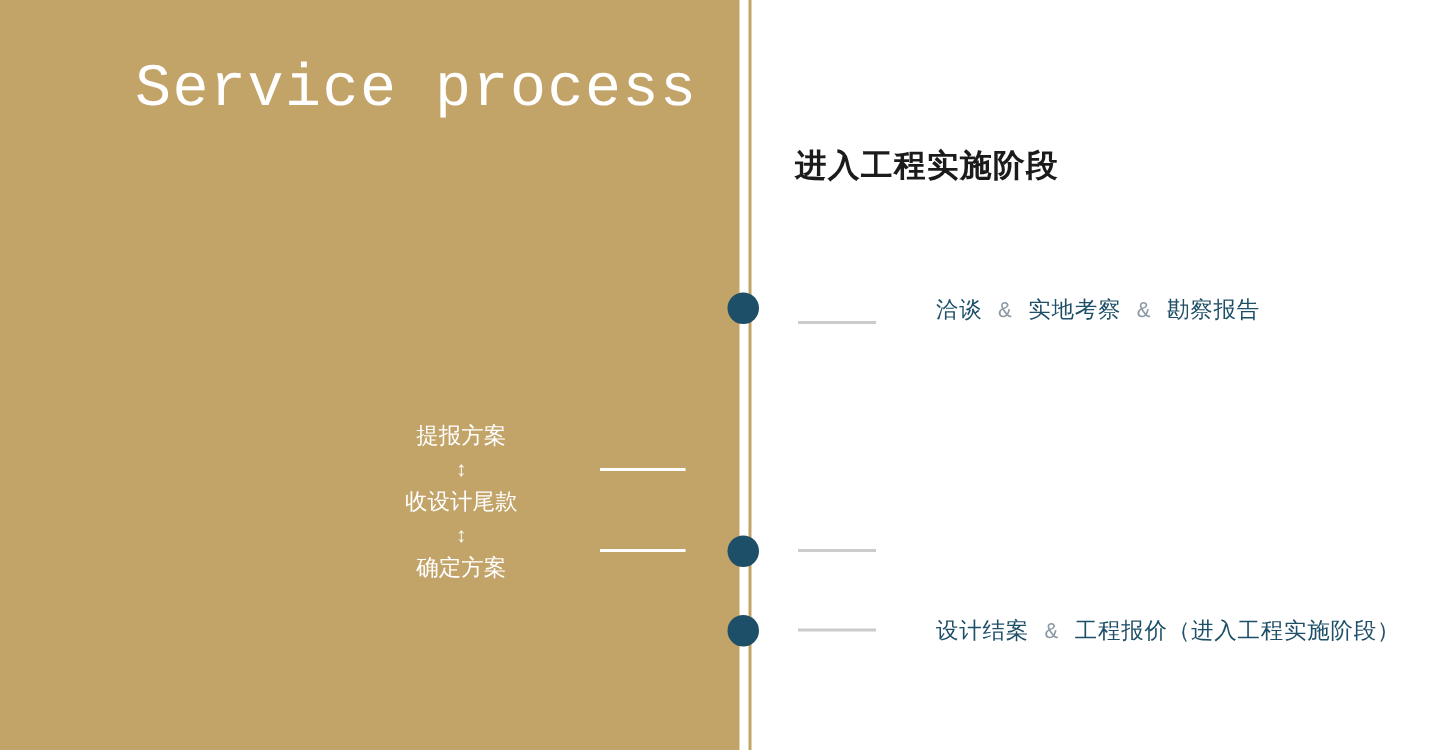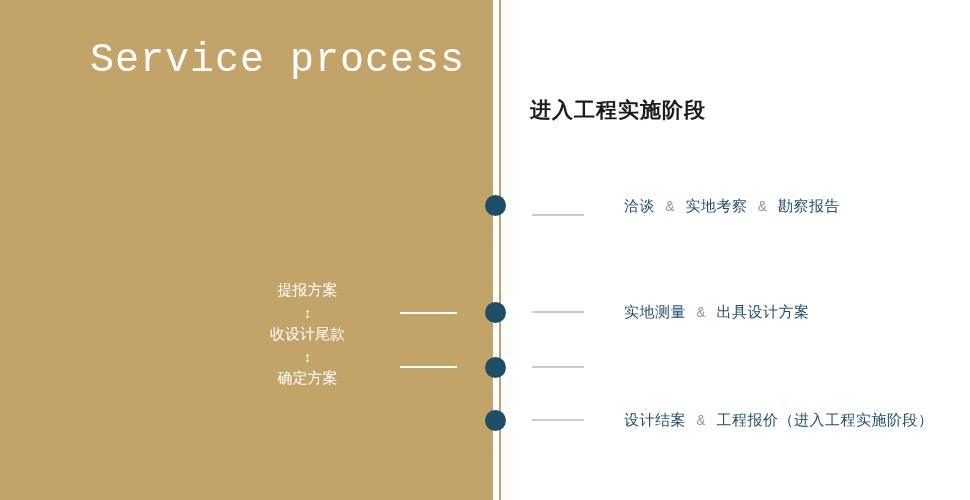--- a/index.html
+++ b/index.html
@@ -56,25 +56,20 @@
   <div class="white-line l1"></div>
   <div class="white-line l2"></div>
 
   <div class="cn-heading">进入工程实施阶段</div>
 
   <div class="timeline-row row-0">
     <span class="dot"></span>
     <span class="gray-line"></span>
     <span class="flow-text">洽谈 <span class="amp">&amp;</span> 实地考察 <span class="amp">&amp;</span> 勘察报告</span>
   </div>
-  <div class="timeline-row row-2">
-    <span class="dot"></span>
-    <span class="gray-line"></span>
-    <span class="flow-text">实地测量 <span class="amp">&amp;</span> 出具设计方案</span>
-  </div>
   <div class="timeline-row row-3">
     <span class="dot"></span>
     <span class="gray-line"></span>
   </div>
   <div class="timeline-row row-4">
     <span class="dot"></span>
     <span class="gray-line"></span>
     <span class="flow-text">设计结案 <span class="amp">&amp;</span> 工程报价（进入工程实施阶段）</span>
   </div>
 

